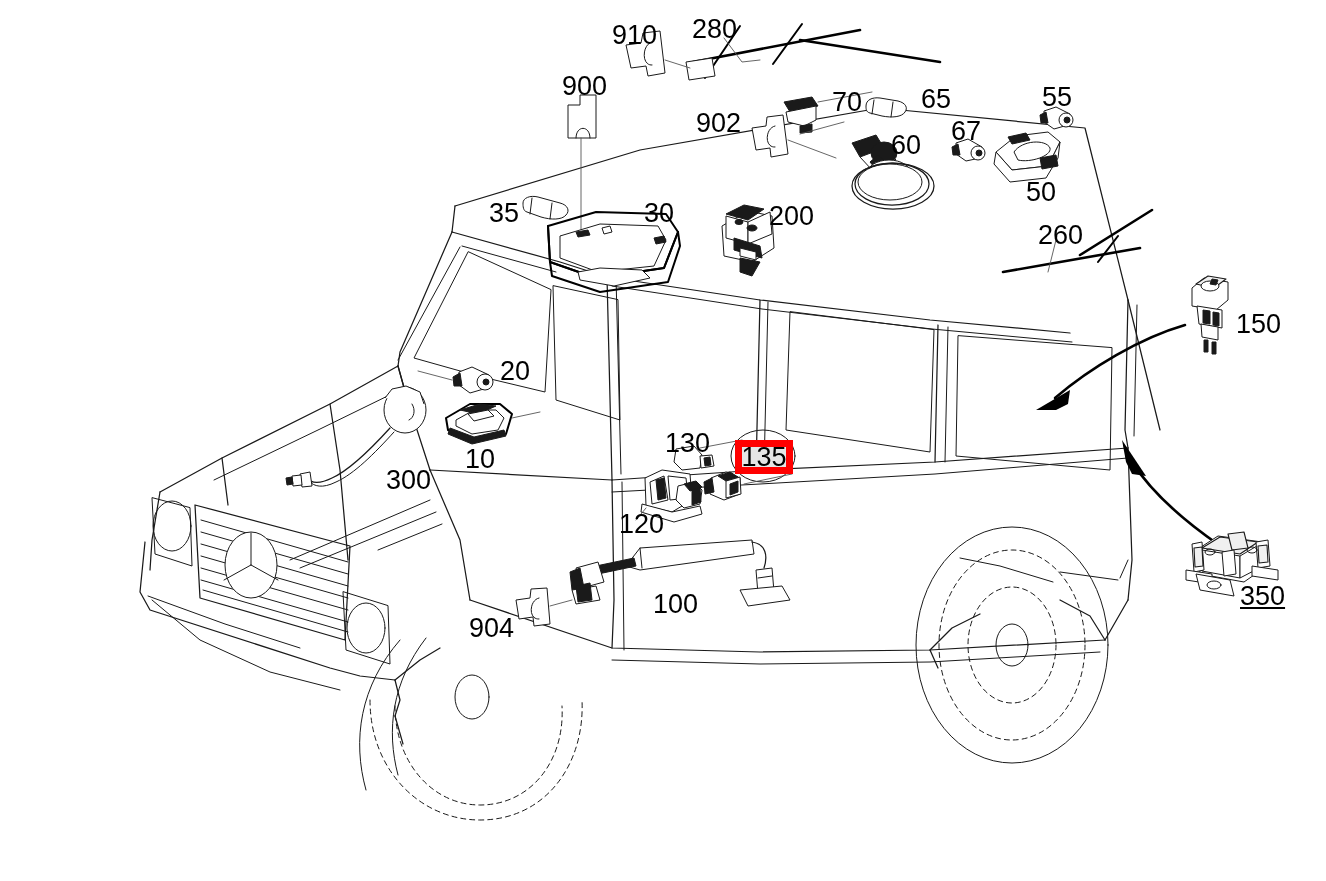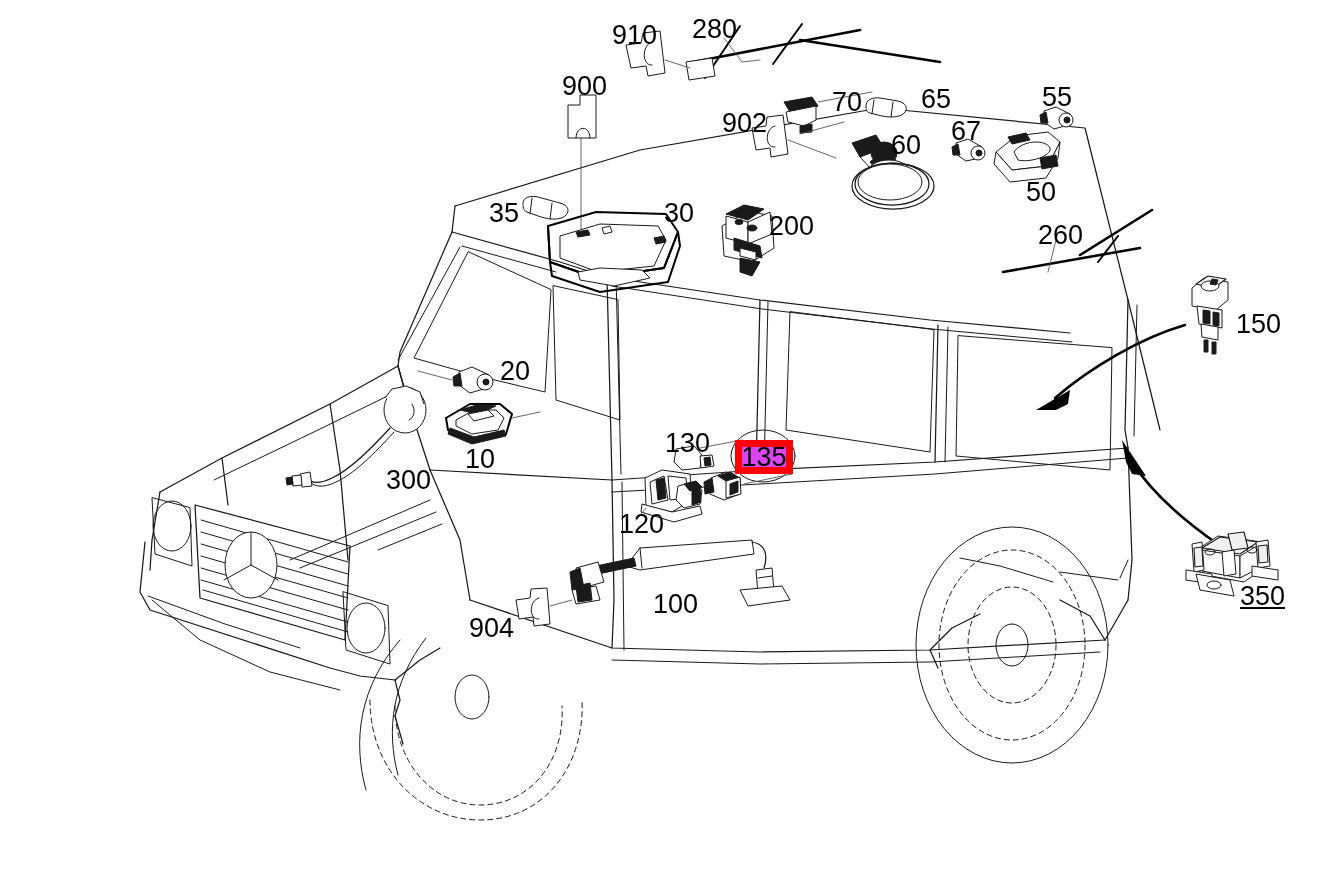--- a/index.html
+++ b/index.html
@@ -4,21 +4,21 @@
 <title>Parts Diagram</title>
 <style>
   html,body{margin:0;padding:0;background:#ffffff;}
   body{width:1326px;height:881px;overflow:hidden;
        font-family:"Liberation Sans", sans-serif;}
   #stage{position:relative;width:1326px;height:881px;background:#fff;}
   #art{position:absolute;left:0;top:0;width:1326px;height:881px;}
   .lbl{position:absolute;font-family:"Liberation Sans", sans-serif;
        font-size:27px;color:#000;line-height:1;white-space:nowrap;
        letter-spacing:0px;}
-  .hl{position:absolute;background:#d946ef;border:7px solid #ff0000;
+  .hl{position:absolute;background:#e5e5e5;border:7px solid #ff0000;
       box-sizing:border-box;display:flex;align-items:center;
       justify-content:center;}
   .hl span{font-family:"Liberation Sans", sans-serif;font-size:27px;
            color:#000;line-height:1;}
 </style>
 </head>
 <body>
 
 <div id="stage">
 
@@ -373,30 +373,30 @@
       <path class="fwt" d="M516,600 L530,598 L531,589 L547,588 L550,624 L534,626 L533,617 L519,619 Z"></path>
       <path class="tt" d="M539,598 C529,600 528,620 539,619"></path>
       <path class="ld" d="M550,606 L572,600"></path>
     </g>
 
   </svg>
 
   <div class="lbl" style="left:612px;top:22px;">910</div>
   <div class="lbl" style="left:692px;top:16px;">280</div>
   <div class="lbl" style="left:562px;top:73px;">900</div>
-  <div class="lbl" style="left:722px;top:110px;">902</div>
+  <div class="lbl" style="left:696px;top:110px;">902</div>
   <div class="lbl" style="left:832px;top:89px;">70</div>
   <div class="lbl" style="left:921px;top:86px;">65</div>
   <div class="lbl" style="left:1042px;top:84px;">55</div>
   <div class="lbl" style="left:951px;top:118px;">67</div>
   <div class="lbl" style="left:891px;top:132px;">60</div>
   <div class="lbl" style="left:1026px;top:179px;">50</div>
   <div class="lbl" style="left:489px;top:200px;">35</div>
-  <div class="lbl" style="left:664px;top:200px;">30</div>
-  <div class="lbl" style="left:769px;top:213px;">200</div>
+  <div class="lbl" style="left:644px;top:200px;">30</div>
+  <div class="lbl" style="left:769px;top:203px;">200</div>
   <div class="lbl" style="left:1038px;top:222px;">260</div>
   <div class="lbl" style="left:1236px;top:311px;">150</div>
   <div class="lbl" style="left:500px;top:358px;">20</div>
   <div class="lbl" style="left:465px;top:446px;">10</div>
   <div class="lbl" style="left:665px;top:430px;">130</div>
   <div class="lbl" style="left:386px;top:467px;">300</div>
   <div class="lbl" style="left:619px;top:511px;">120</div>
   <div class="lbl" style="left:1240px;top:583px;text-decoration:underline;">350</div>
   <div class="lbl" style="left:653px;top:591px;">100</div>
   <div class="lbl" style="left:469px;top:615px;">904</div>

